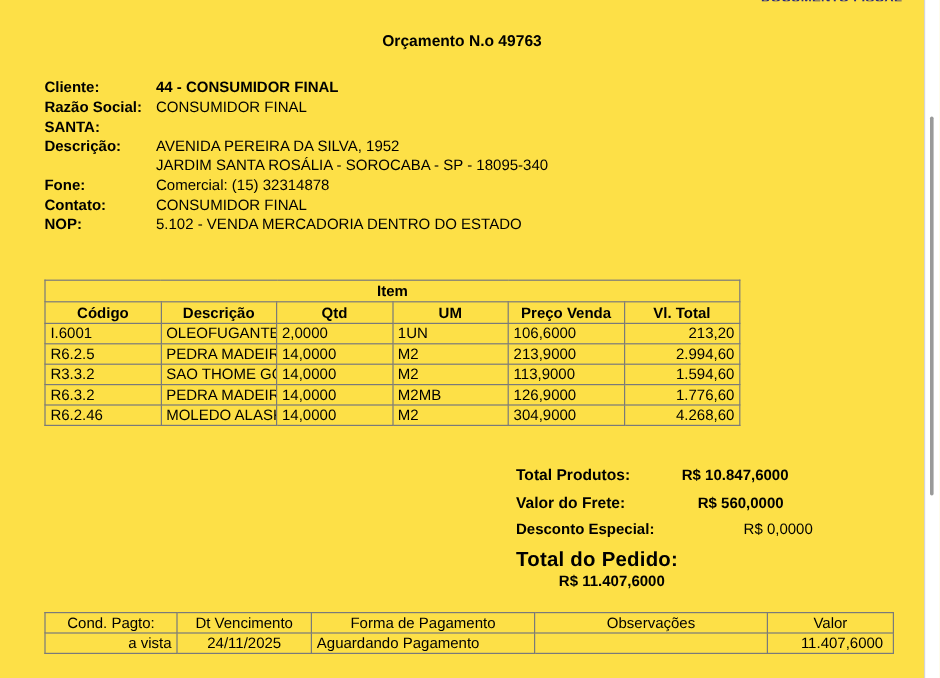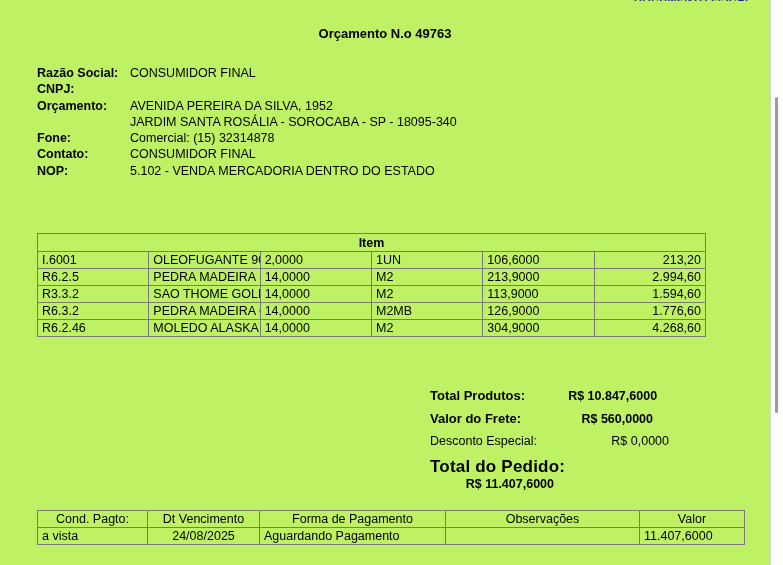--- a/index.html
+++ b/index.html
@@ -16,21 +16,21 @@
     position: relative;
   }
 
   
   #page {
     position: absolute;
     left: 0;
     top: 0;
     width: 770px;
     height: 565px;
-    background: #bef264;
+    background: #fde047;
     box-sizing: border-box;
   }
 
   
   .topclip {
     position: absolute;
     right: 18px;
     top: -7px;
     font-size: 11px;
     font-weight: bold;
@@ -86,21 +86,21 @@
     padding: 1px 4px;
     height: 17px;
     box-sizing: border-box;
     overflow: hidden;
     white-space: nowrap;
     font-weight: normal;
   }
   .items {
     left: 37px;
     top: 233px;
-    width: 669px;
+    width: 580px;
     border-radius: 15px;
   }
   .items .banner {
     text-align: center;
     font-weight: bold;
     height: 18px;
   }
   .items thead tr.cols td {
     text-align: center;
     font-weight: bold;
@@ -127,21 +127,21 @@
     justify-content: flex-start;
     height: 23px;
   }
   .tot-label {
     font-weight: bold;
     font-size: 13px;
     text-align: right;
     padding-right: 8px;
     white-space: nowrap;
   }
-  .tot-label.light { font-weight: normal; font-size: 12.5px; }
+  .tot-label.light { font-weight: bold; font-size: 12.5px; }
   .tot-value {
     width: 124px;
     flex: 0 0 124px;
     text-align: right;
     font-weight: bold;
     font-size: 12.5px;
     white-space: nowrap;
   }
   .tot-value.light { font-weight: normal; }
   .tot-row.grand { height: 26px; flex-direction: column; }
@@ -159,26 +159,26 @@
   .payment {
     left: 37px;
     top: 510px;
     width: 707px;
   }
   .payment td { height: 19px; }
   .payment thead td {
     text-align: center;
     font-weight: normal;
   }
-  .p-cond  { width: 110px; text-align: left; }
+  .p-cond  { width: 110px; text-align: right; }
   .p-venc  { width: 112px; text-align: center; }
   .p-forma { width: 186px; text-align: left; }
   .p-obs   { width: 194px; text-align: left; }
   .p-valor { width: 105px; text-align: center; }
-  .payment tbody td.p-valor { text-align: left; padding-right: 8px; }
+  .payment tbody td.p-valor { text-align: right; padding-right: 8px; }
   .payment tbody td.p-forma { text-align: left; }
 
   
   #scrollbar-track {
     position: absolute;
     right: 0;
     top: 0;
     width: 13px;
     height: 565px;
     background: #ffffff;
@@ -199,28 +199,32 @@
 <body>
 
 <div id="page">
 
   <div class="topclip">DOCUMENTO FISCAL</div>
 
   <div class="doc-title">Orçamento N.o 49763</div>
 
   <div class="info">
       <div class="info-row">
+        <div class="info-label">Cliente:</div>
+        <div class="info-value bold">44 - CONSUMIDOR FINAL</div>
+      </div>
+      <div class="info-row">
         <div class="info-label">Razão Social:</div>
         <div class="info-value">CONSUMIDOR FINAL</div>
       </div>
       <div class="info-row">
-        <div class="info-label">CNPJ:</div>
-      </div>
-      <div class="info-row">
-        <div class="info-label">Orçamento:</div>
+        <div class="info-label">SANTA:</div>
+      </div>
+      <div class="info-row">
+        <div class="info-label">Descrição:</div>
         <div class="info-value">AVENIDA PEREIRA DA SILVA, 1952</div>
       </div>
       <div class="info-row">
         <div class="info-label"></div>
         <div class="info-value">JARDIM SANTA ROSÁLIA - SOROCABA - SP - 18095-340</div>
       </div>
       <div class="info-row">
         <div class="info-label">Fone:</div>
         <div class="info-value">Comercial: (15) 32314878</div>
       </div>
@@ -232,20 +236,28 @@
         <div class="info-label">NOP:</div>
         <div class="info-value">5.102 - VENDA MERCADORIA DENTRO DO ESTADO</div>
       </div>
     </div>
 
   <table class="grid items">
     <thead>
       <tr>
         <td class="banner" colspan="6">Item</td>
       </tr>
+      <tr class="cols">
+          <td class="c-codigo">Código</td>
+          <td class="c-desc">Descrição</td>
+          <td class="c-qtd">Qtd</td>
+          <td class="c-um">UM</td>
+          <td class="c-preco">Preço Venda</td>
+          <td class="c-total">Vl. Total</td>
+        </tr>
     </thead>
     <tbody>
         <tr>
           <td class="c-codigo">I.6001</td>
           <td class="c-desc">OLEOFUGANTE 900 ML</td>
           <td class="c-qtd">2,0000</td>
           <td class="c-um">1UN</td>
           <td class="c-preco">106,6000</td>
           <td class="c-total">213,20</td>
         </tr>
@@ -309,21 +321,21 @@
           <td class="p-cond">Cond. Pagto:</td>
           <td class="p-venc">Dt Vencimento</td>
           <td class="p-forma">Forma de Pagamento</td>
           <td class="p-obs">Observações</td>
           <td class="p-valor">Valor</td>
         </tr>
     </thead>
     <tbody>
         <tr>
           <td class="p-cond">a vista</td>
-          <td class="p-venc">24/08/2025</td>
+          <td class="p-venc">24/11/2025</td>
           <td class="p-forma">Aguardando Pagamento</td>
           <td class="p-obs"></td>
           <td class="p-valor">11.407,6000</td>
         </tr>
       </tbody>
   </table>
 
 </div>
 
 <div id="scrollbar-track">

